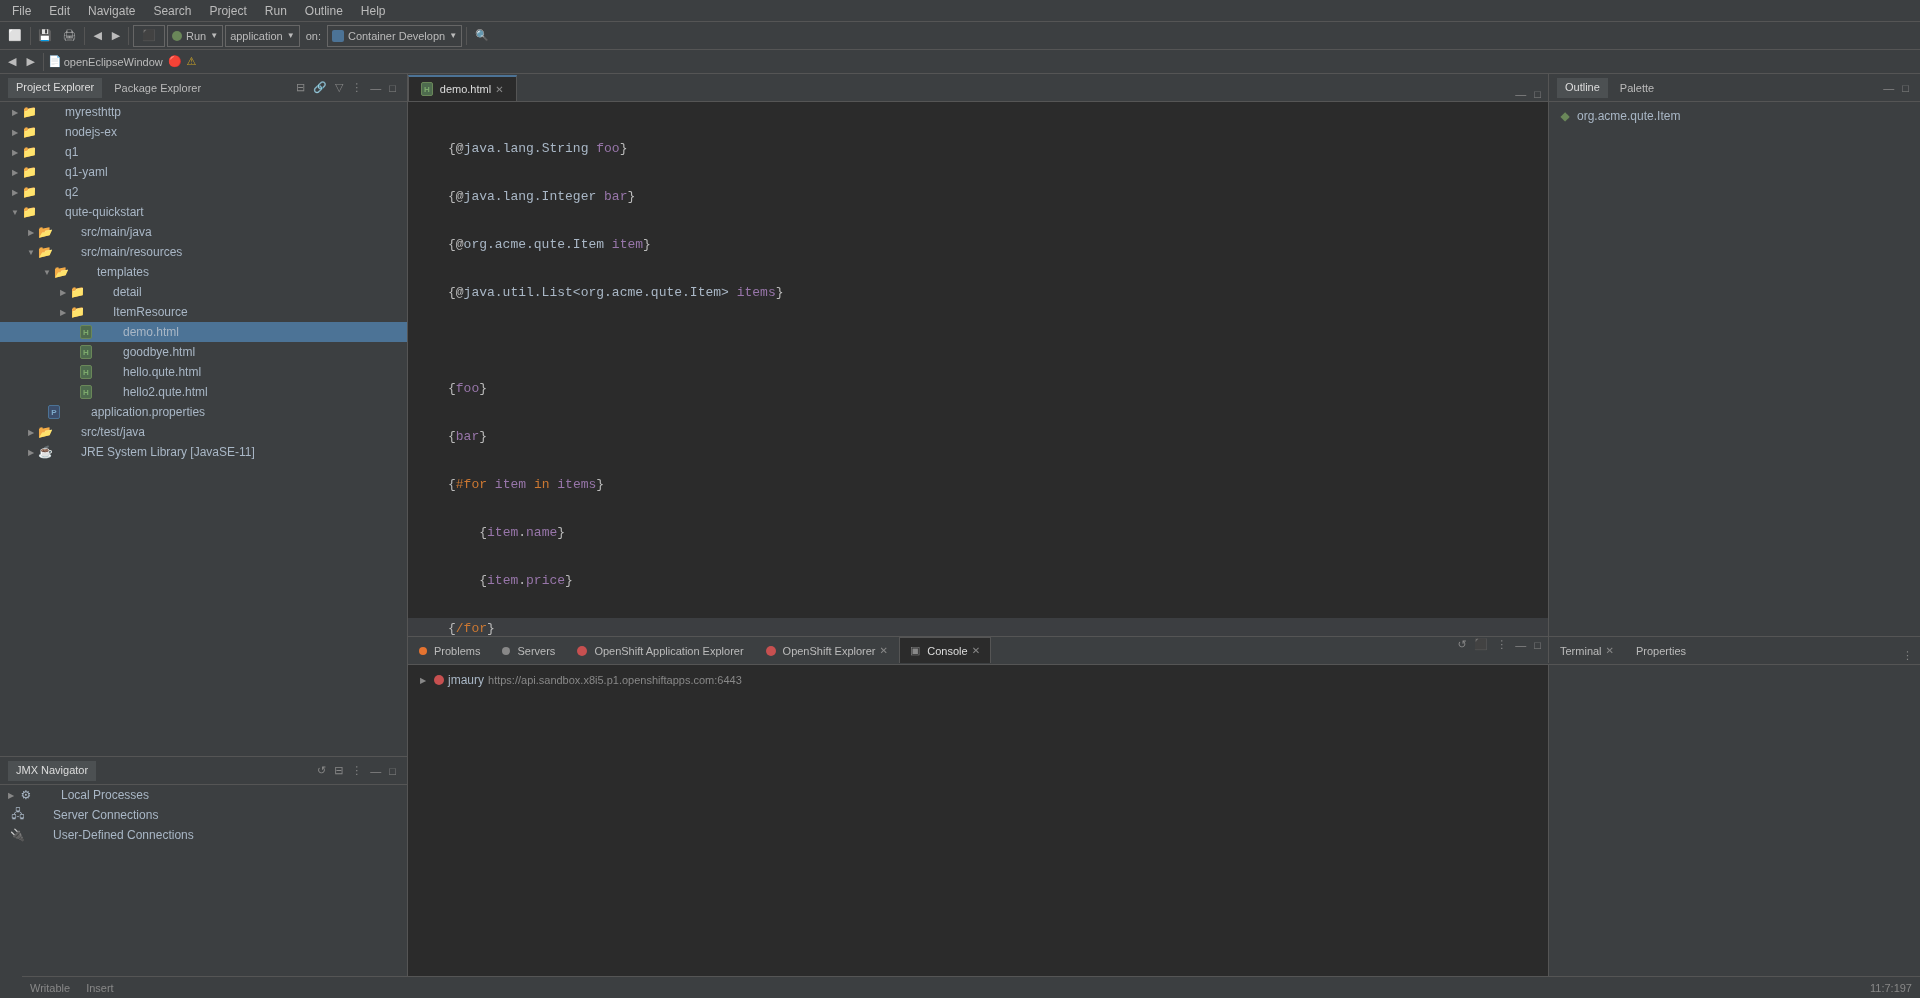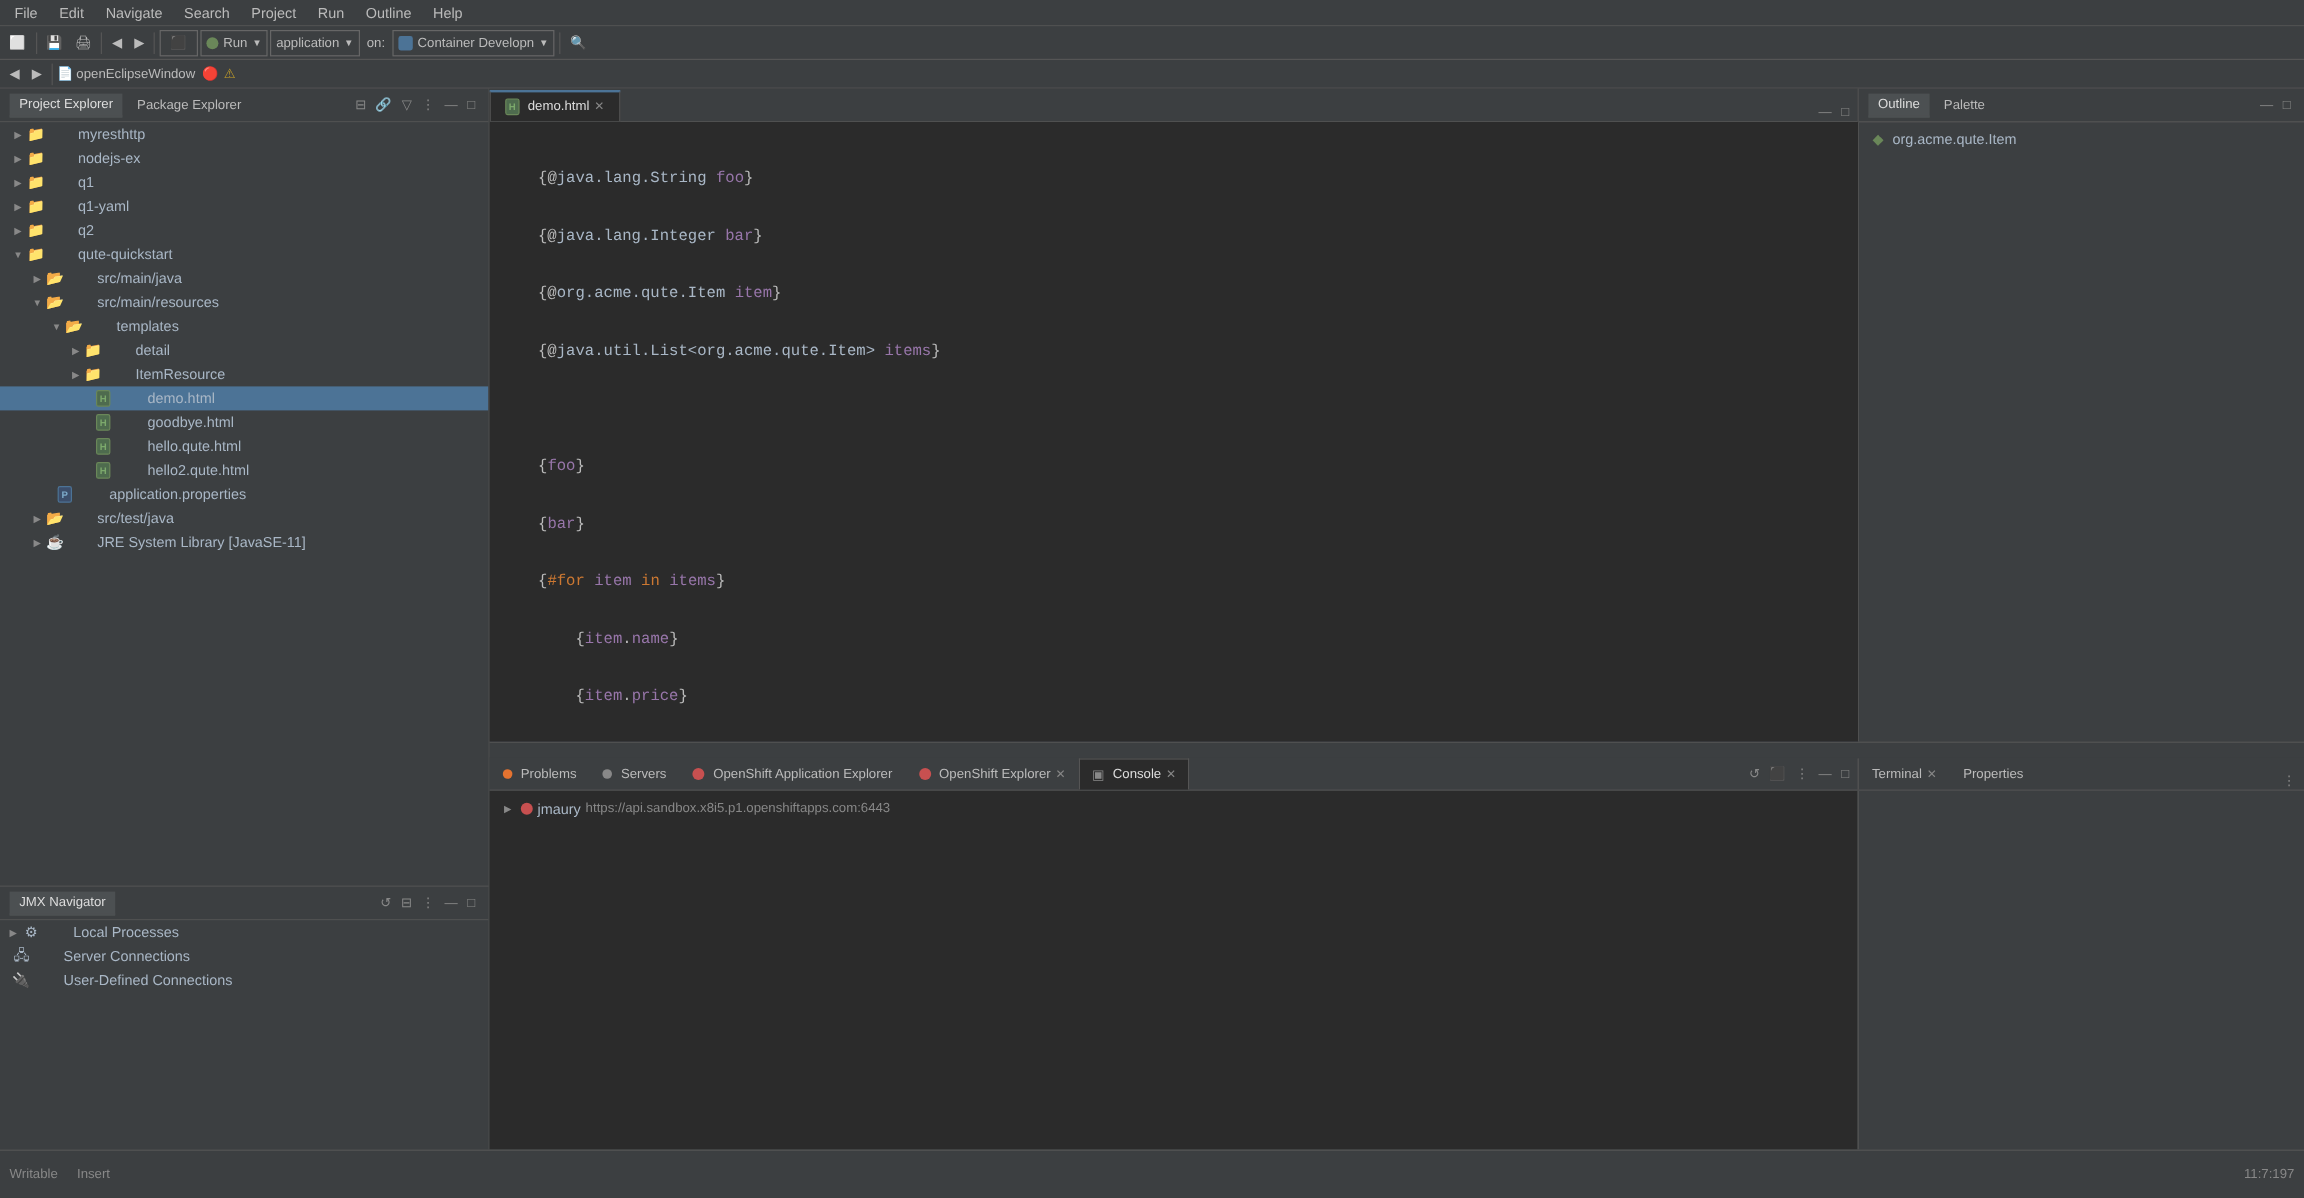--- a/index.html
+++ b/index.html
@@ -262,22 +262,21 @@
       border-top: 1px solid #555;
       background: #3c3f41;
       display: flex;
       flex-direction: column;
     }
     .bottom-tabs {
       background: #3c3f41;
       border-bottom: 1px solid #555;
       height: 28px;
       display: flex;
-      align-items: center;
-      margin-top: 12px;
+      align-items: flex-start;
     }
     .bottom-tab {
       padding: 4px 10px;
       font-size: 11px;
       color: #bbb;
       cursor: pointer;
       border: 1px solid transparent;
       border-bottom: none;
       height: 26px;
       display: flex;
@@ -302,27 +301,28 @@
       align-items: center;
       height: 22px;
       padding: 0 8px;
       cursor: pointer;
       font-size: 12px;
     }
 
     .status-bar {
       background: #3c3f41;
       border-top: 1px solid #555;
-      height: 40px;
+      height: 22px;
       display: flex;
       align-items: center;
       padding: 0 8px;
       gap: 16px;
       font-size: 11px;
       color: #888;
+      margin-left: 22px;
     }
     .status-bar-right {
       margin-left: auto;
       display: flex;
       gap: 16px;
     }
 
     
     .full-layout {
       display: flex;

